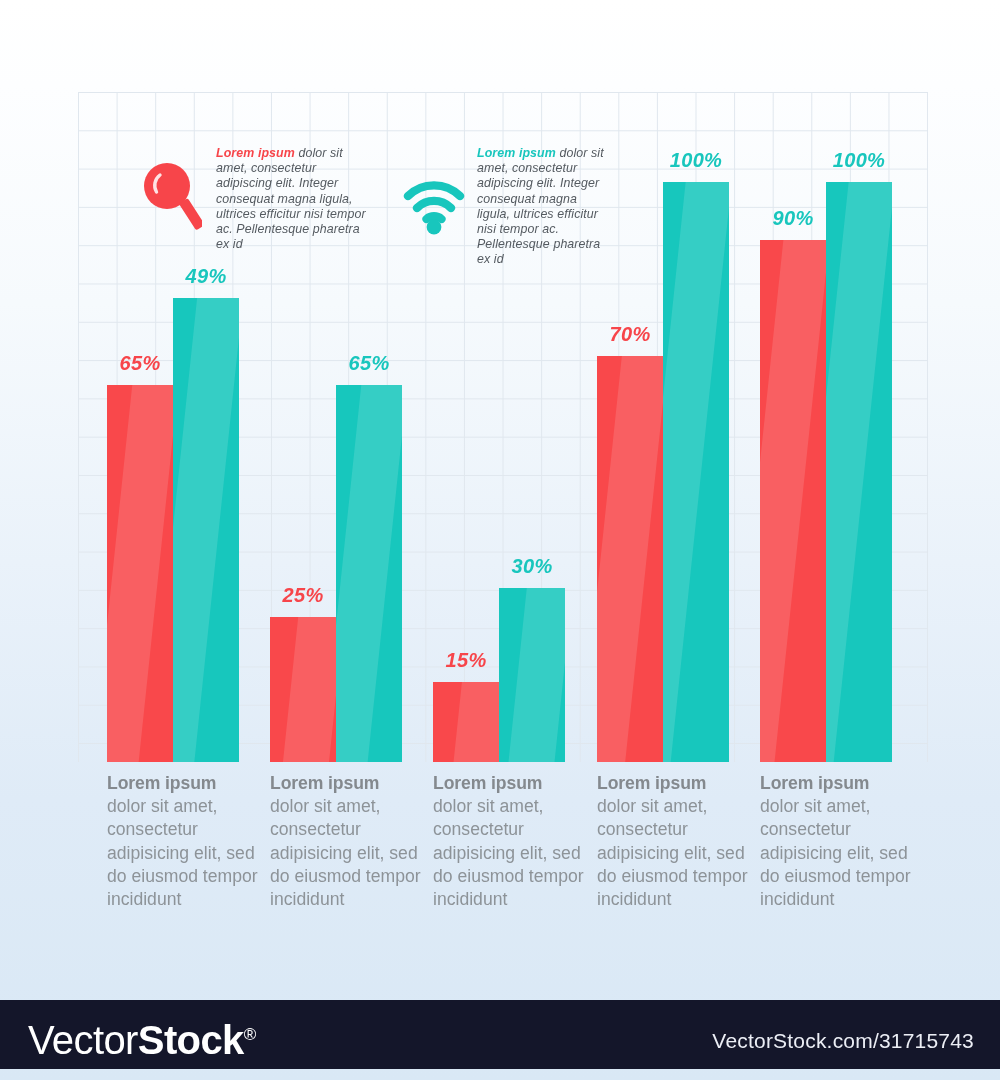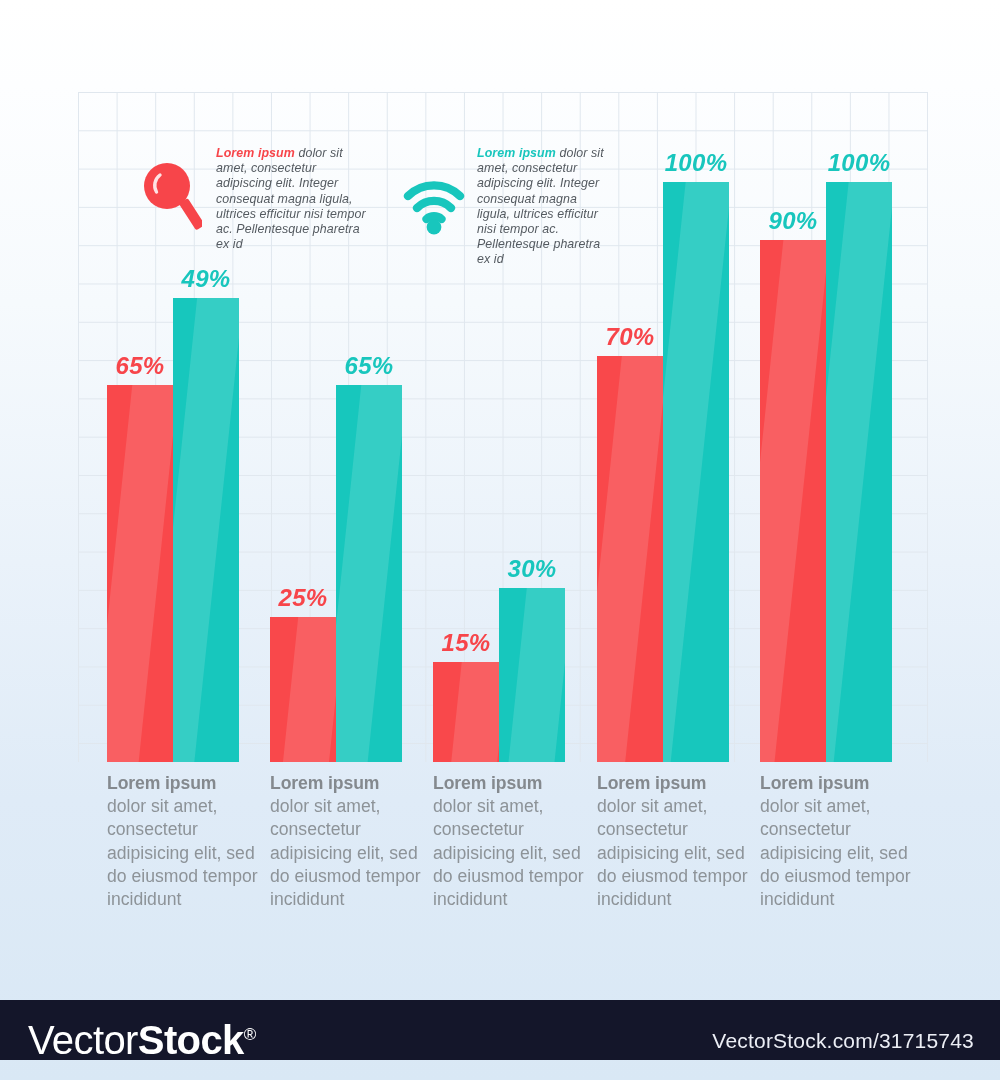--- a/index.html
+++ b/index.html
@@ -45,35 +45,35 @@
   .bar .sheen{
     position:absolute;top:-12%;left:46%;width:70%;height:124%;
     background:rgba(255,255,255,.13);
     transform:skewX(-6deg);transform-origin:top left;
   }
   .bar.red{background:#f9484b;}
   .bar.teal{background:#17c7bd;}
   .bar .lbl{
     position:absolute;left:50%;transform:translateX(-50%);
     top:-33px;white-space:nowrap;
-    font-size:24px;font-weight:bold;font-style:italic;letter-spacing:.3px;
+    font-size:20px;font-weight:bold;font-style:italic;letter-spacing:.3px;
   }
   .lbl.red{color:#f7454a;}
   .lbl.teal{color:#18c6bd;}
 
   
   .caption{
     position:absolute;top:772px;width:152px;
     font-size:17.6px;line-height:23.2px;color:#8d9398;
   }
   .caption .hd{font-weight:bold;color:#84898e;display:block;letter-spacing:-.1px;}
 
   
   #footer{
-    position:absolute;left:0;top:1000px;width:1000px;height:60px;
+    position:absolute;left:0;top:1000px;width:1000px;height:69px;
     background:#14162a;
   }
   #wm-logo{
     position:absolute;left:28px;top:18px;
     font-size:40px;color:#fff;letter-spacing:-.6px;white-space:nowrap;
   }
   #wm-logo .thin{font-weight:300;}
   #wm-logo .bold{font-weight:bold;}
   #wm-logo .reg{font-size:17px;vertical-align:super;}
   #wm-url{
@@ -138,21 +138,21 @@
           <div class="lbl red">25%</div>
         </div>
         <div class="bar teal" style="left: 66px; height: 377px; overflow: visible;">
           <div style="position: absolute; inset: 0px; overflow: hidden;">
             <div class="sheen"></div>
           </div>
           <div class="lbl teal">65%</div>
         </div>
       </div>
       <div class="group" style="left: 433px; width: 132px; height: 580px;">
-        <div class="bar red" style="left: 0px; height: 100px; overflow: visible; text-decoration: underline;">
+        <div class="bar red" style="left: 0px; height: 80px; overflow: visible; text-decoration: underline;">
           <div style="position: absolute; inset: 0px; overflow: hidden;">
             <div class="sheen"></div>
           </div>
           <div class="lbl red">15%</div>
         </div>
         <div class="bar teal" style="left: 66px; height: 174px; overflow: visible;">
           <div style="position: absolute; inset: 0px; overflow: hidden;">
             <div class="sheen"></div>
           </div>
           <div class="lbl teal">30%</div>

